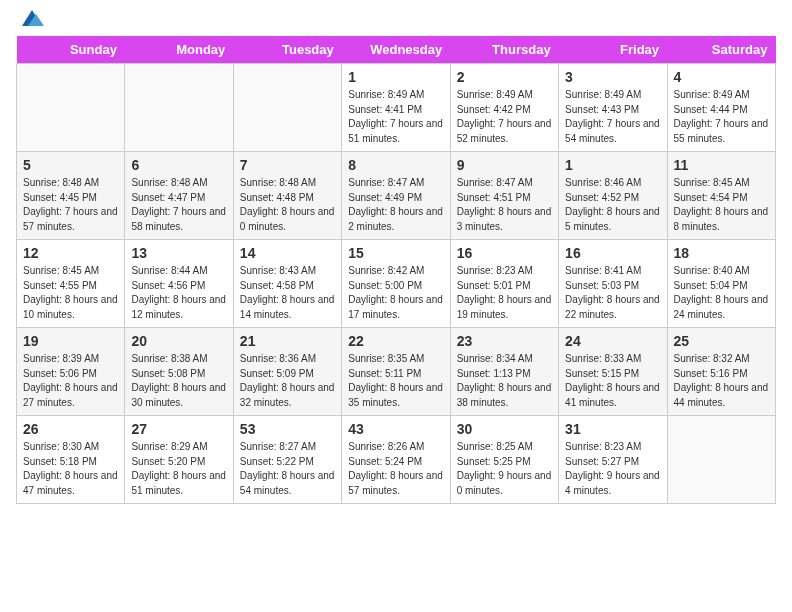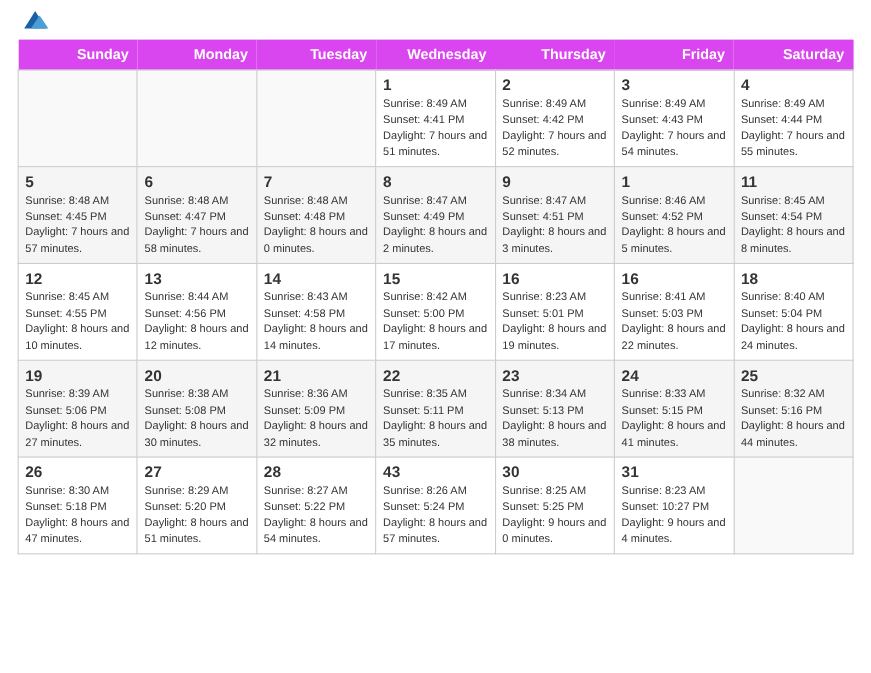--- a/index.html
+++ b/index.html
@@ -281,21 +281,21 @@
         <td>
           <span class="day-number">22</span>
           <div class="day-info">Sunrise: 8:35 AM
 Sunset: 5:11 PM
 Daylight: 8 hours
 and 35 minutes.</div>
         </td>
         <td>
           <span class="day-number">23</span>
           <div class="day-info">Sunrise: 8:34 AM
-Sunset: 5:13 PM
+Sunset: 1:13 PM
 Daylight: 8 hours
 and 38 minutes.</div>
         </td>
         <td>
           <span class="day-number">24</span>
           <div class="day-info">Sunrise: 8:33 AM
 Sunset: 5:15 PM
 Daylight: 8 hours
 and 41 minutes.</div>
         </td>
@@ -316,21 +316,21 @@
 and 47 minutes.</div>
         </td>
         <td>
           <span class="day-number">27</span>
           <div class="day-info">Sunrise: 8:29 AM
 Sunset: 5:20 PM
 Daylight: 8 hours
 and 51 minutes.</div>
         </td>
         <td>
-          <span class="day-number">28</span>
+          <span class="day-number">53</span>
           <div class="day-info">Sunrise: 8:27 AM
 Sunset: 5:22 PM
 Daylight: 8 hours
 and 54 minutes.</div>
         </td>
         <td>
           <span class="day-number">43</span>
           <div class="day-info">Sunrise: 8:26 AM
 Sunset: 5:24 PM
 Daylight: 8 hours
@@ -339,20 +339,20 @@
         <td>
           <span class="day-number">30</span>
           <div class="day-info">Sunrise: 8:25 AM
 Sunset: 5:25 PM
 Daylight: 9 hours
 and 0 minutes.</div>
         </td>
         <td>
           <span class="day-number">31</span>
           <div class="day-info">Sunrise: 8:23 AM
-Sunset: 10:27 PM
+Sunset: 5:27 PM
 Daylight: 9 hours
 and 4 minutes.</div>
         </td>
         <td class="empty"></td>
       </tr>
     </tbody>
 </table>
 
 </body></html>

